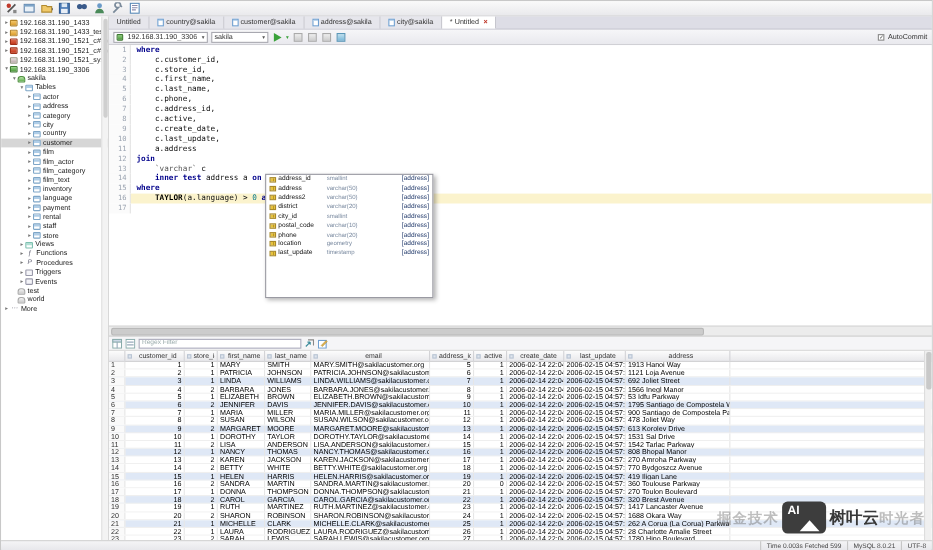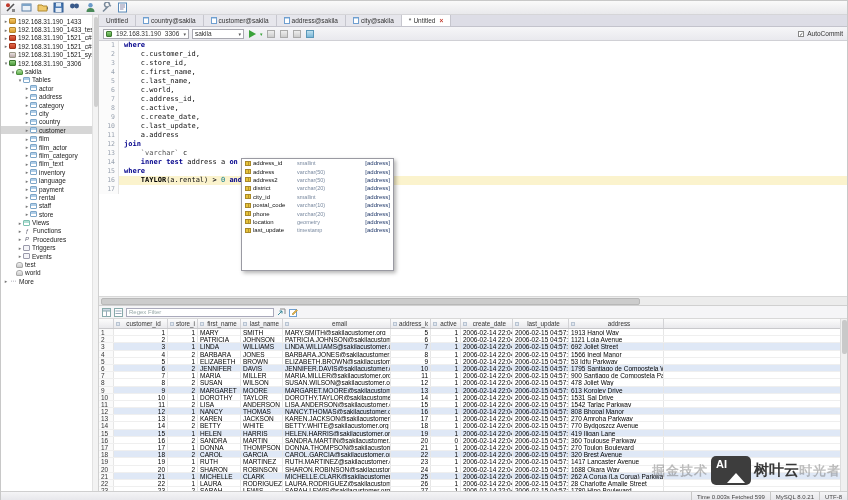--- a/index.html
+++ b/index.html
@@ -443,21 +443,21 @@
           <div class="eline">
             <span class="gut">4</span>
             <span class="code"><span>    c.first_name,</span></span>
           </div>
           <div class="eline">
             <span class="gut">5</span>
             <span class="code"><span>    c.last_name,</span></span>
           </div>
           <div class="eline">
             <span class="gut">6</span>
-            <span class="code"><span>    c.world,</span></span>
+            <span class="code"><span>    c.phone,</span></span>
           </div>
           <div class="eline">
             <span class="gut">7</span>
             <span class="code"><span>    c.address_id,</span></span>
           </div>
           <div class="eline">
             <span class="gut">8</span>
             <span class="code"><span>    c.active,</span></span>
           </div>
           <div class="eline">
@@ -483,21 +483,21 @@
           <div class="eline">
             <span class="gut">14</span>
             <span class="code"><span>    </span><span class="tok-kw">inner test</span><span> address a </span><span class="tok-kw">on</span><span> c.address_id </span><span class="tok-op">=</span><span> a.address_id</span></span>
           </div>
           <div class="eline">
             <span class="gut">15</span>
             <span class="code"><span class="tok-kw">where</span></span>
           </div>
           <div class="eline cur">
             <span class="gut">16</span>
-            <span class="code"><span>    </span><span class="tok-fn">TAYLOR</span><span>(a.rental) </span><span class="tok-op">&gt;</span><span> </span><span class="tok-num">0</span><span> </span><span class="tok-kw">and</span><span> a.</span><span class="caret"></span></span>
+            <span class="code"><span>    </span><span class="tok-fn">TAYLOR</span><span>(a.language) </span><span class="tok-op">&gt;</span><span> </span><span class="tok-num">0</span><span> </span><span class="tok-kw">and</span><span> a.</span><span class="caret"></span></span>
           </div>
           <div class="eline">
             <span class="gut">17</span>
             <span class="code"></span>
           </div>
         </div>
 
       <div class="h-scroll">
           <div class="thumb"></div>
         </div>

